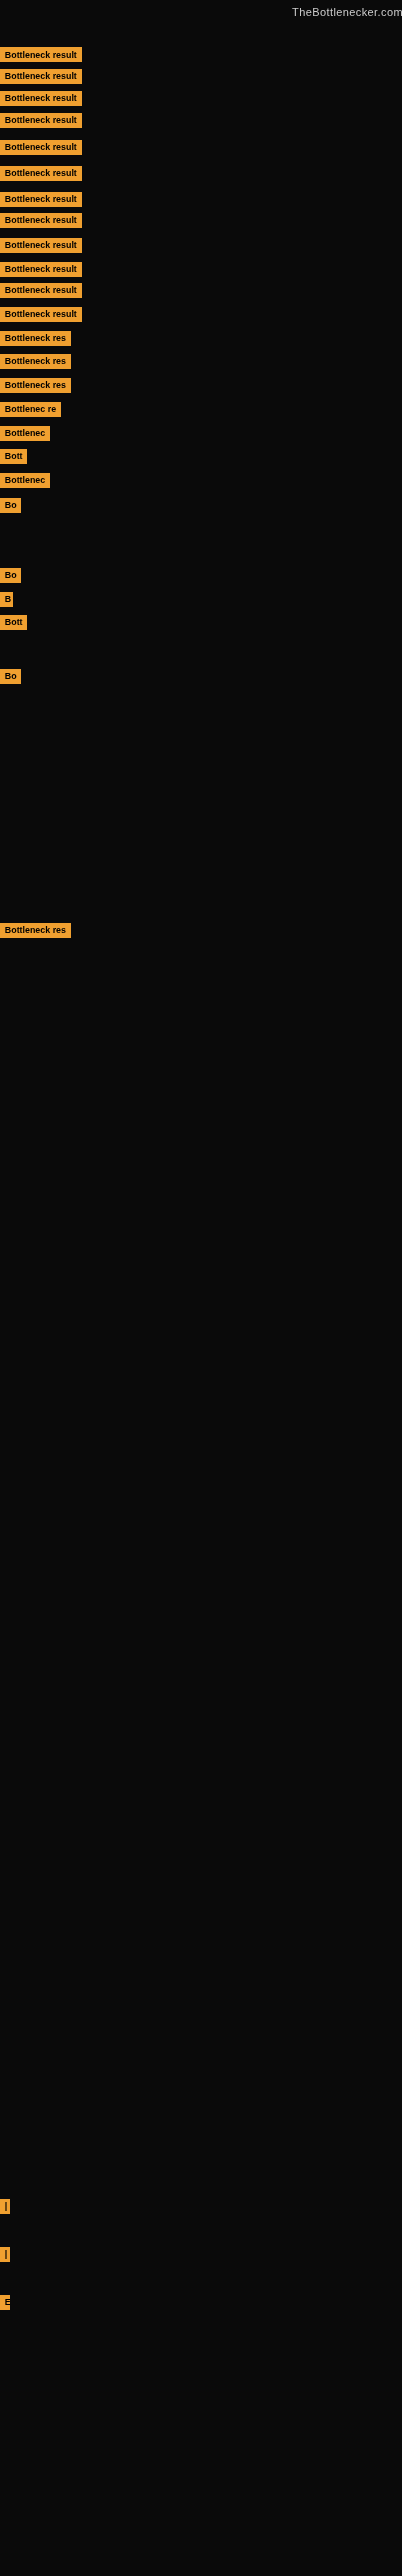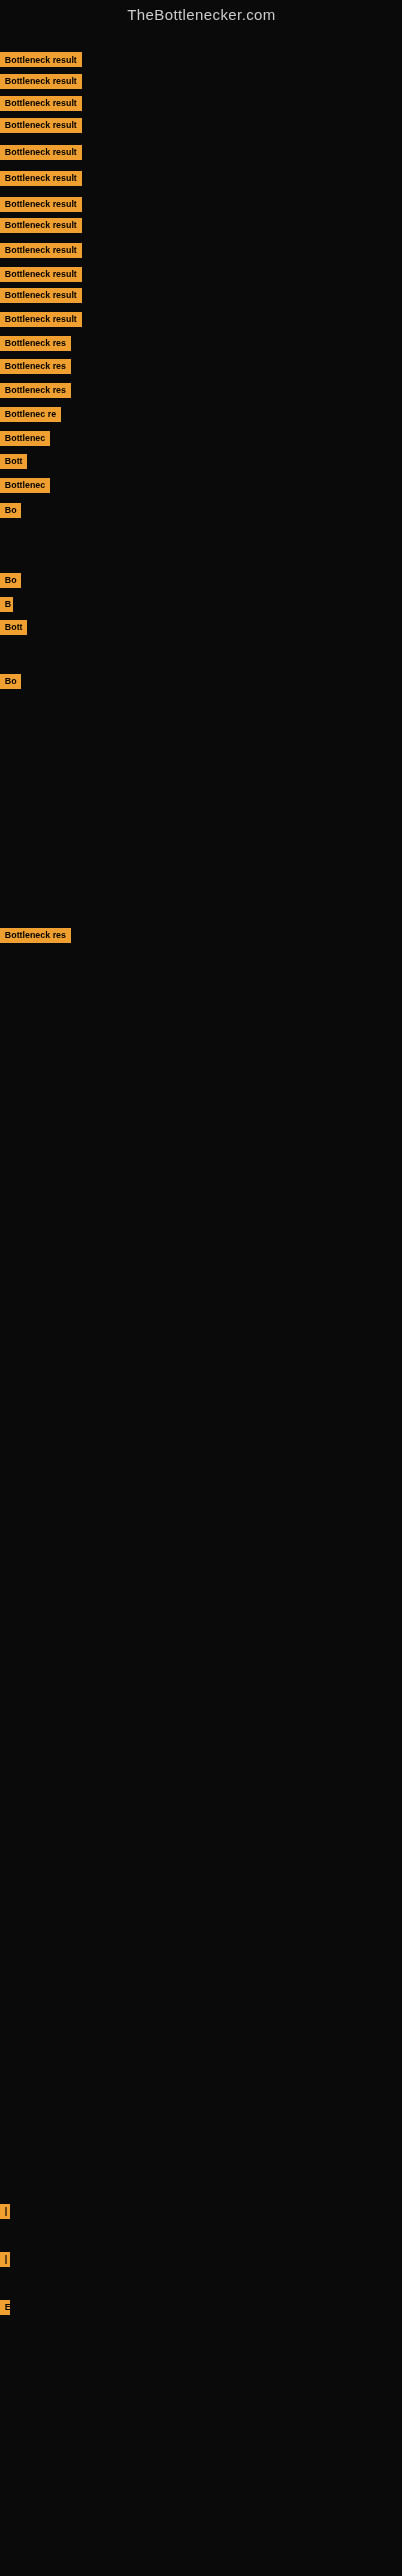--- a/index.html
+++ b/index.html
@@ -8,23 +8,23 @@
       box-sizing: border-box;
     }
     body {
       width: 403px;
       min-height: 2576px;
       background-color: #0a0a0a;
       font-family: Arial, sans-serif;
       position: relative;
     }
     .site-title {
-      text-align: center;
+      text-align: right;
       color: #cccccc;
-      font-size: 15px;
+      font-size: 11px;
       padding: 6.4px 0;
       letter-spacing: 0.4px;
     }
     .badge {
       display: inline-block;
       background-color: #f0a030;
       color: #000000;
       font-size: 8.9px;
       font-weight: bold;
       padding: 2.4px 4.8px;

